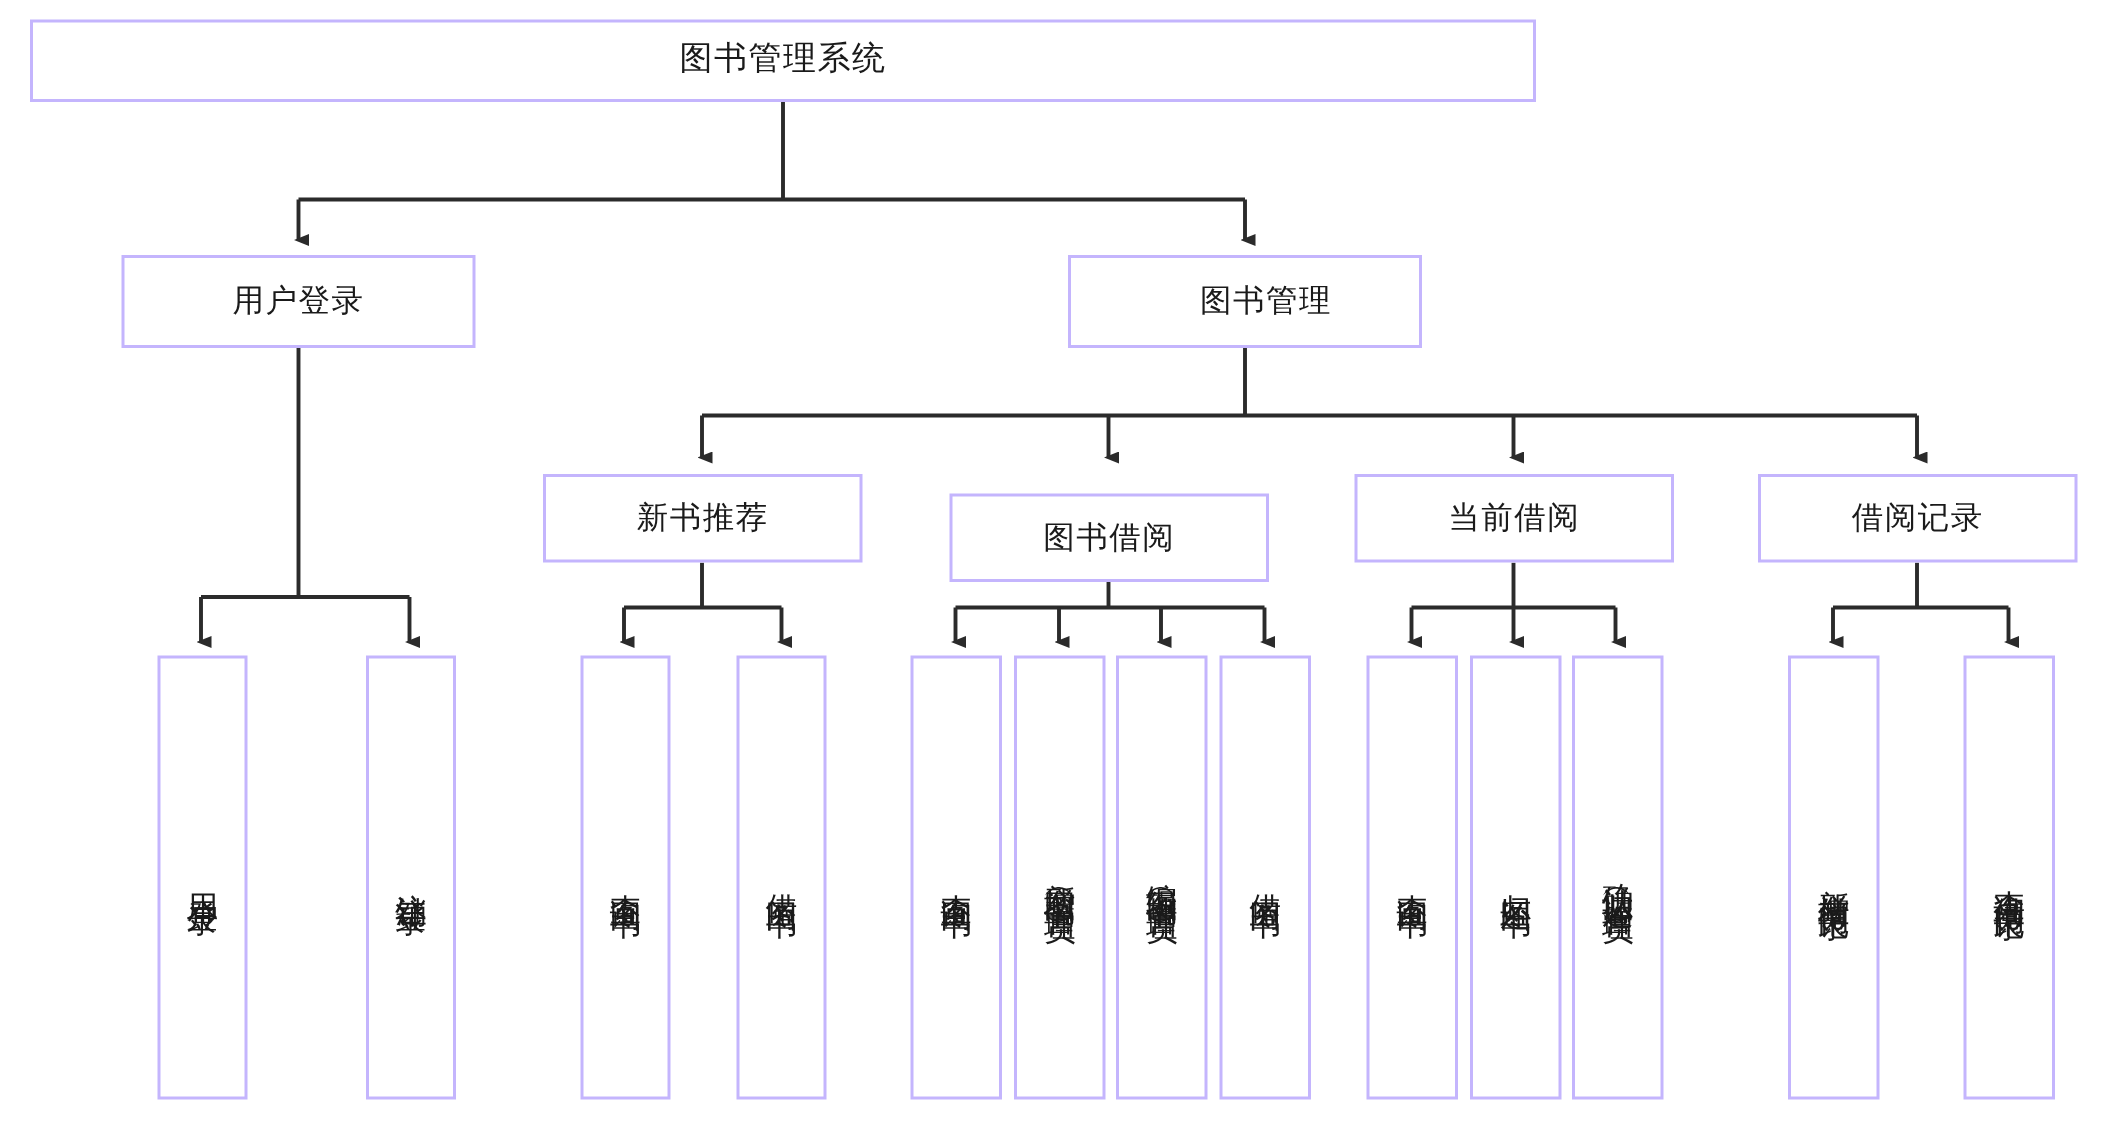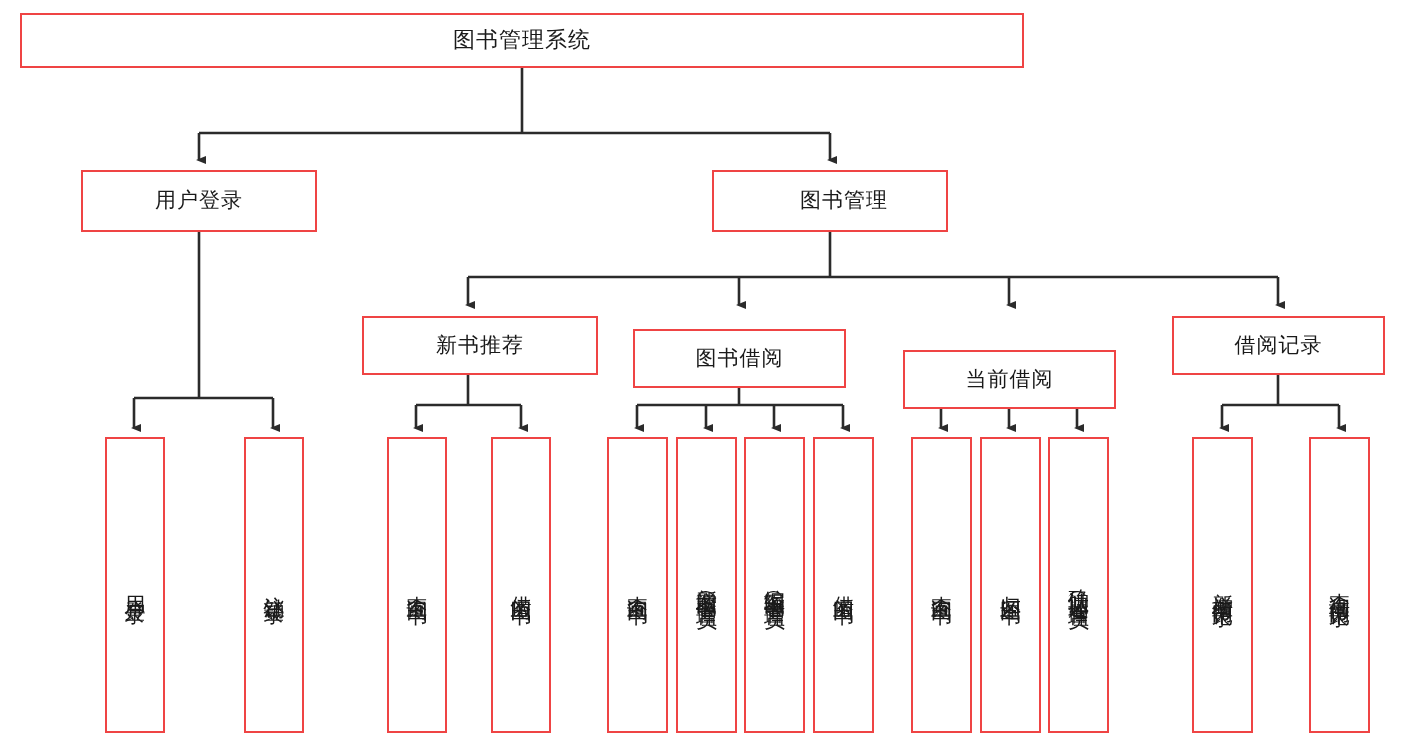--- a/index.html
+++ b/index.html
@@ -23,21 +23,21 @@
     left: 0;
     top: 0;
     width: 1405px;
     height: 747px;
     pointer-events: none;
   }
   .node {
     position: absolute;
     box-sizing: border-box;
     background: #ffffff;
-    border: 2px solid #ef4444;
+    border: 2px solid #c4b5fd;
     display: flex;
     align-items: center;
     justify-content: center;
     color: #1a1a1a;
   }
   .node-h {
     font-size: 21px;
     letter-spacing: 1px;
     line-height: 1.2;
     white-space: nowrap;
@@ -131,29 +131,29 @@
   </div>
 
   <div class="node node-h" style="left:81px; top:170px; width:236px; height:62px;">
     <span>用户登录</span>
   </div>
 
   <div class="node node-h" style="left:712px; top:170px; width:236px; height:62px;padding-left:28px;">
     <span>图书管理</span>
   </div>
 
-  <div class="node node-h" style="left:362px; top:316px; width:236px; height:59px;">
+  <div class="node node-h" style="left:362px; top:316px; width:213px; height:59px;">
     <span>新书推荐</span>
   </div>
 
   <div class="node node-h" style="left:633px; top:316px; width:213px; height:59px;margin-top:13px;">
     <span>图书借阅</span>
   </div>
 
-  <div class="node node-h" style="left:903px; top:316px; width:213px; height:59px;margin-top:34px;">
+  <div class="node node-h" style="left:903px; top:316px; width:213px; height:59px;">
     <span>当前借阅</span>
   </div>
 
   <div class="node node-h" style="left:1172px; top:316px; width:213px; height:59px;">
     <span>借阅记录</span>
   </div>
 
   <div class="node node-v" style="left:105px; top:437px; width:60px; height:296px;">
     <span class="vlabel">用户登录</span>
   </div>

